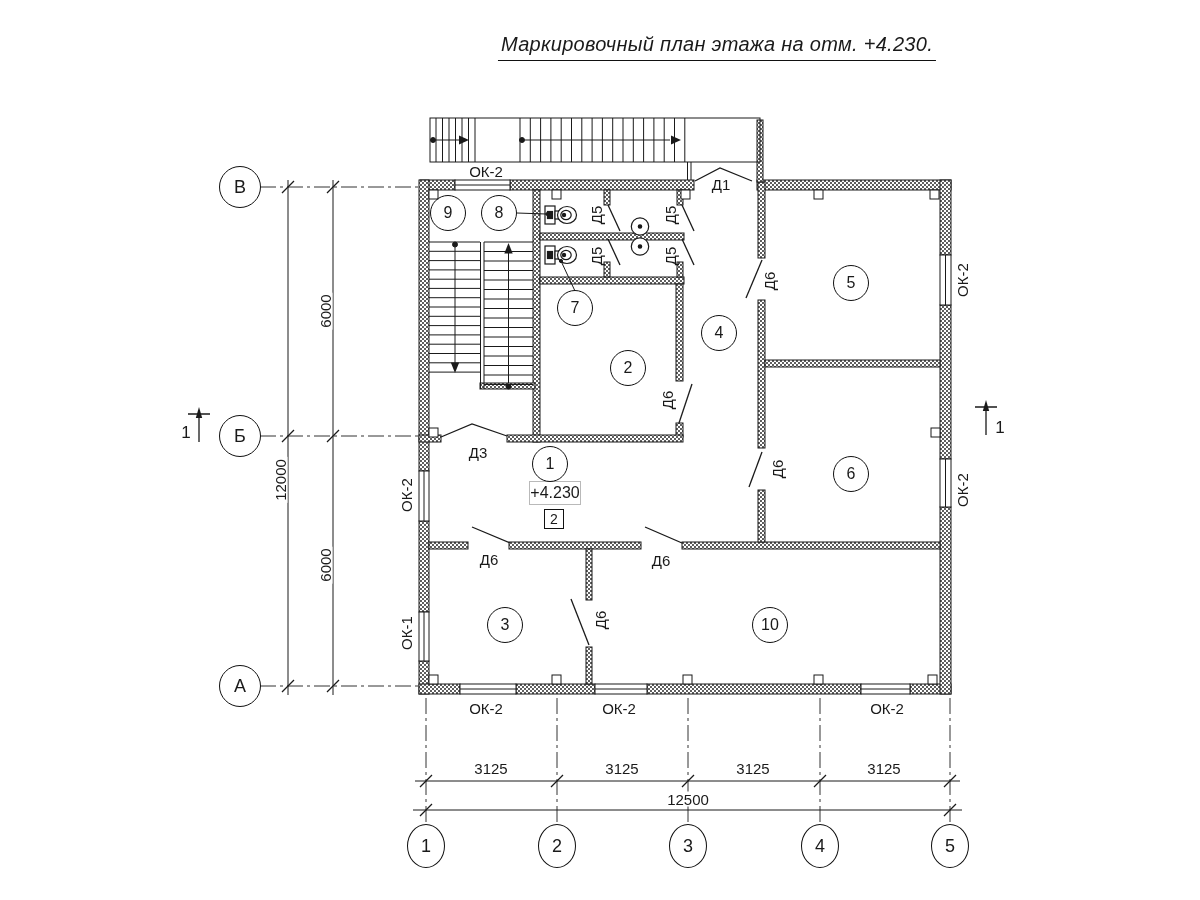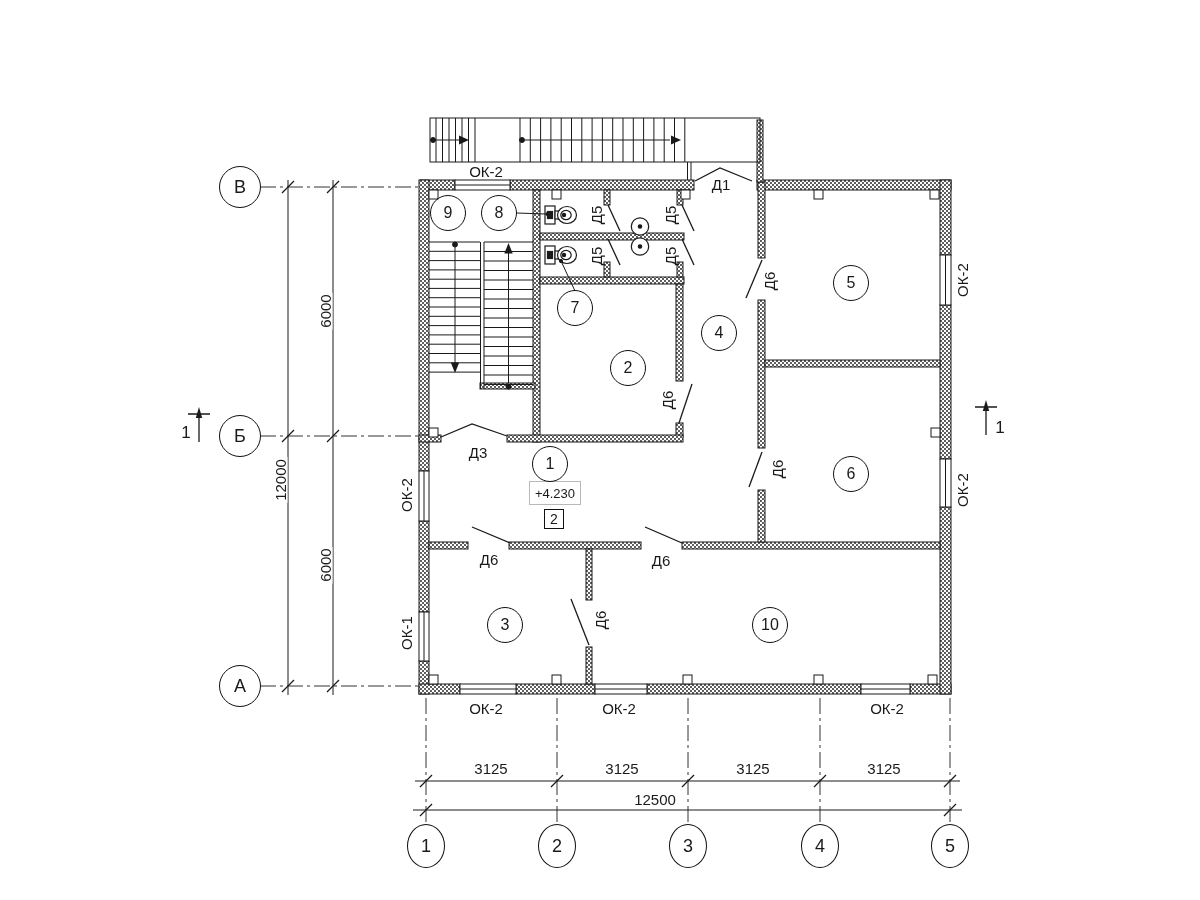--- a/index.html
+++ b/index.html
@@ -17,21 +17,21 @@
   .bubble{position:absolute;transform:translate(-50%,-50%);background:#fff;
           border:1.3px solid #111;border-radius:50%;display:flex;
           align-items:center;justify-content:center;font-size:18px;}
   .bubble.row{width:40px;height:40px;}
   .bubble.col{width:36px;height:42px;}
   .room-circle{position:absolute;width:34px;height:34px;transform:translate(-50%,-50%);
           border:1.2px solid #111;border-radius:50%;display:flex;align-items:center;
           justify-content:center;font-size:16px;background:transparent;}
   .elev-box{position:absolute;left:529px;top:481px;width:50px;height:22px;
           border:1px solid #b9b9b9;background:#fff;display:flex;align-items:center;
-          justify-content:center;font-size:13px;}
+          justify-content:center;font-size:16px;}
   .marker-box{position:absolute;left:544px;top:509px;width:18px;height:18px;
           border:1.6px solid #111;background:#fff;display:flex;align-items:center;
           justify-content:center;font-size:14px;}
 </style>
 </head>
 <body>
 
 <div class="canvas">
 
   <svg class="plan" width="1200" height="900" viewBox="0 0 1200 900">
@@ -204,20 +204,21 @@
     </g>
 
     <g stroke="#1a1a1a" stroke-width="1.3" fill="none">
       <path d="M188 414H210M199 442V416"></path>
       <polygon points="199,407 195.8,418 202.2,418" fill="#1a1a1a" stroke="none"></polygon>
       <path d="M975 407H997M986 435V409"></path>
       <polygon points="986,400 982.8,411 989.2,411" fill="#1a1a1a" stroke="none"></polygon>
     </g>
   </svg>
 
+  <div class="title">Маркировочный план этажа на отм. +4.230.</div>
 
   <div class="elev-box">+4.230</div>
   <div class="marker-box">2</div>
 
   <div id="label-layer">
       <div class="bubble row" style="left: 240px; top: 187px;">В</div>
       <div class="bubble row" style="left: 240px; top: 436px;">Б</div>
       <div class="bubble row" style="left: 240px; top: 686px;">А</div>
       <div class="bubble col" style="left: 426px; top: 846px;">1</div>
       <div class="bubble col" style="left: 557px; top: 846px;">2</div>
@@ -254,17 +255,17 @@
       <div class="lbl" style="left: 887px; top: 708px;">ОК-2</div>
       <div class="lbl rot" style="left: 962px; top: 280px;">ОК-2</div>
       <div class="lbl rot" style="left: 962px; top: 490px;">ОК-2</div>
       <div class="lbl rot dim" style="left: 325px; top: 311px;">6000</div>
       <div class="lbl rot dim" style="left: 280px; top: 480px;">12000</div>
       <div class="lbl rot dim" style="left: 325px; top: 565px;">6000</div>
       <div class="lbl dim" style="left: 491px; top: 768px;">3125</div>
       <div class="lbl dim" style="left: 622px; top: 768px;">3125</div>
       <div class="lbl dim" style="left: 753px; top: 768px;">3125</div>
       <div class="lbl dim" style="left: 884px; top: 768px;">3125</div>
-      <div class="lbl dim" style="left: 655px; top: 799px;">12500</div>
+      <div class="lbl dim" style="left: 688px; top: 799px;">12500</div>
       <div class="lbl section" style="left: 186px; top: 432px;">1</div>
       <div class="lbl section" style="left: 1000px; top: 427px;">1</div>
     </div>
 </div>
 
 </body></html>

